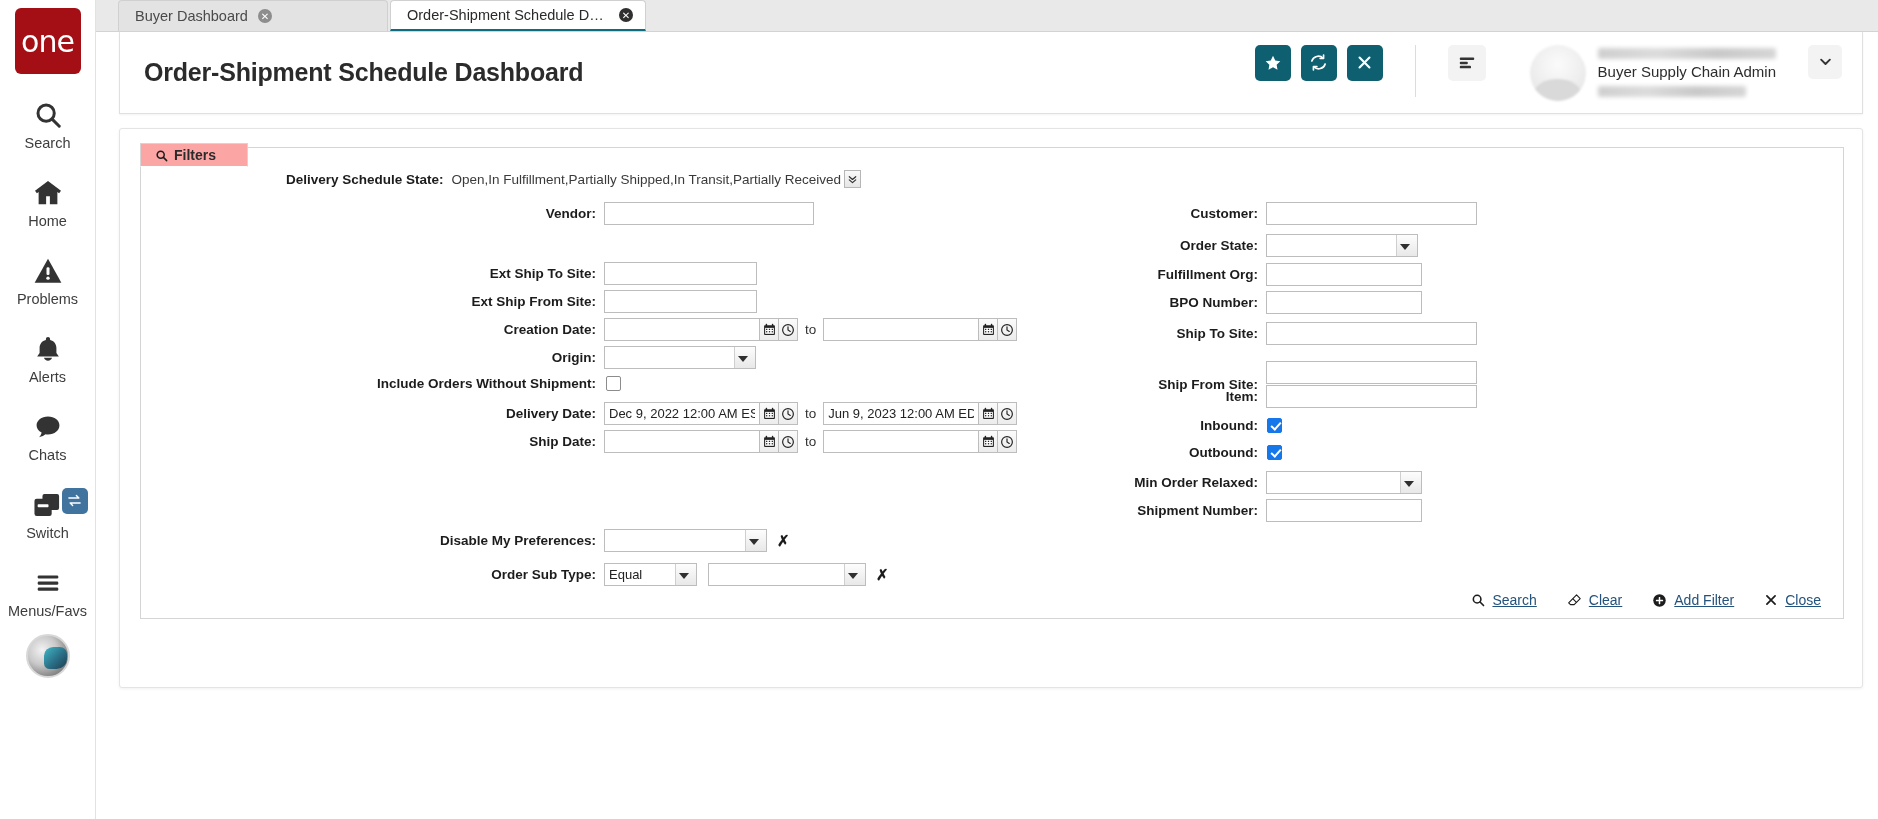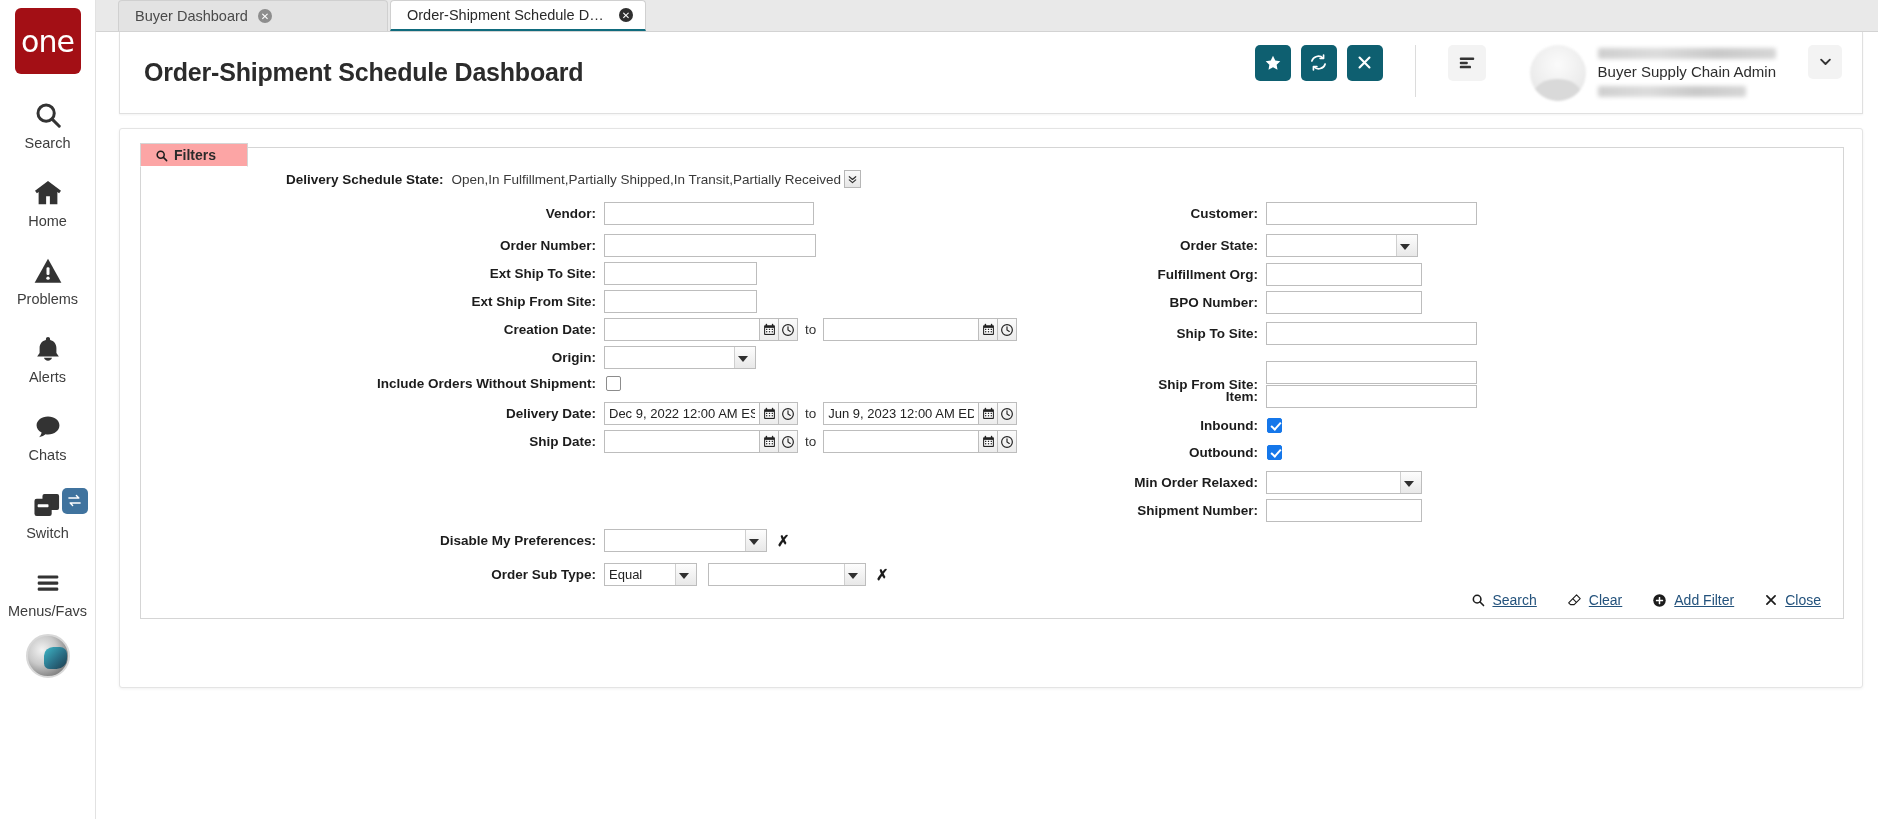--- a/index.html
+++ b/index.html
@@ -387,24 +387,20 @@
             <span class="msvalue">Open,In Fulfillment,Partially Shipped,In Transit,Partially Received</span>
             <span class="dbl-caret">
               <svg width="11" height="12" viewBox="0 0 24 24" fill="none" stroke="#2f2f2f" stroke-width="2.6" stroke-linecap="round" stroke-linejoin="round">
                 <path d="M5 7l7 6 7-6"></path>
                   <path d="M5 14l7 6 7-6"></path>
               </svg>
             </span>
           </div>
         </div>
 
-        <div class="row" style="left:0; top:86px;">
-          <div class="lbl" style="width:455px;">Order Number:</div>
-          <input class="txt" style="width: 212px; margin-left: 8px;" value="">
-        </div>
 
         <div class="row" style="left:0; top:114px;">
           <div class="lbl" style="width:455px;">Ext Ship To Site:</div>
           <input class="txt" style="width: 153px; margin-left: 8px;" value="">
         </div>
 
         <div class="row" style="left:0; top:142px;">
           <div class="lbl" style="width:455px;">Ext Ship From Site:</div>
           <input class="txt" style="width: 153px; margin-left: 8px;" value="">
         </div>

